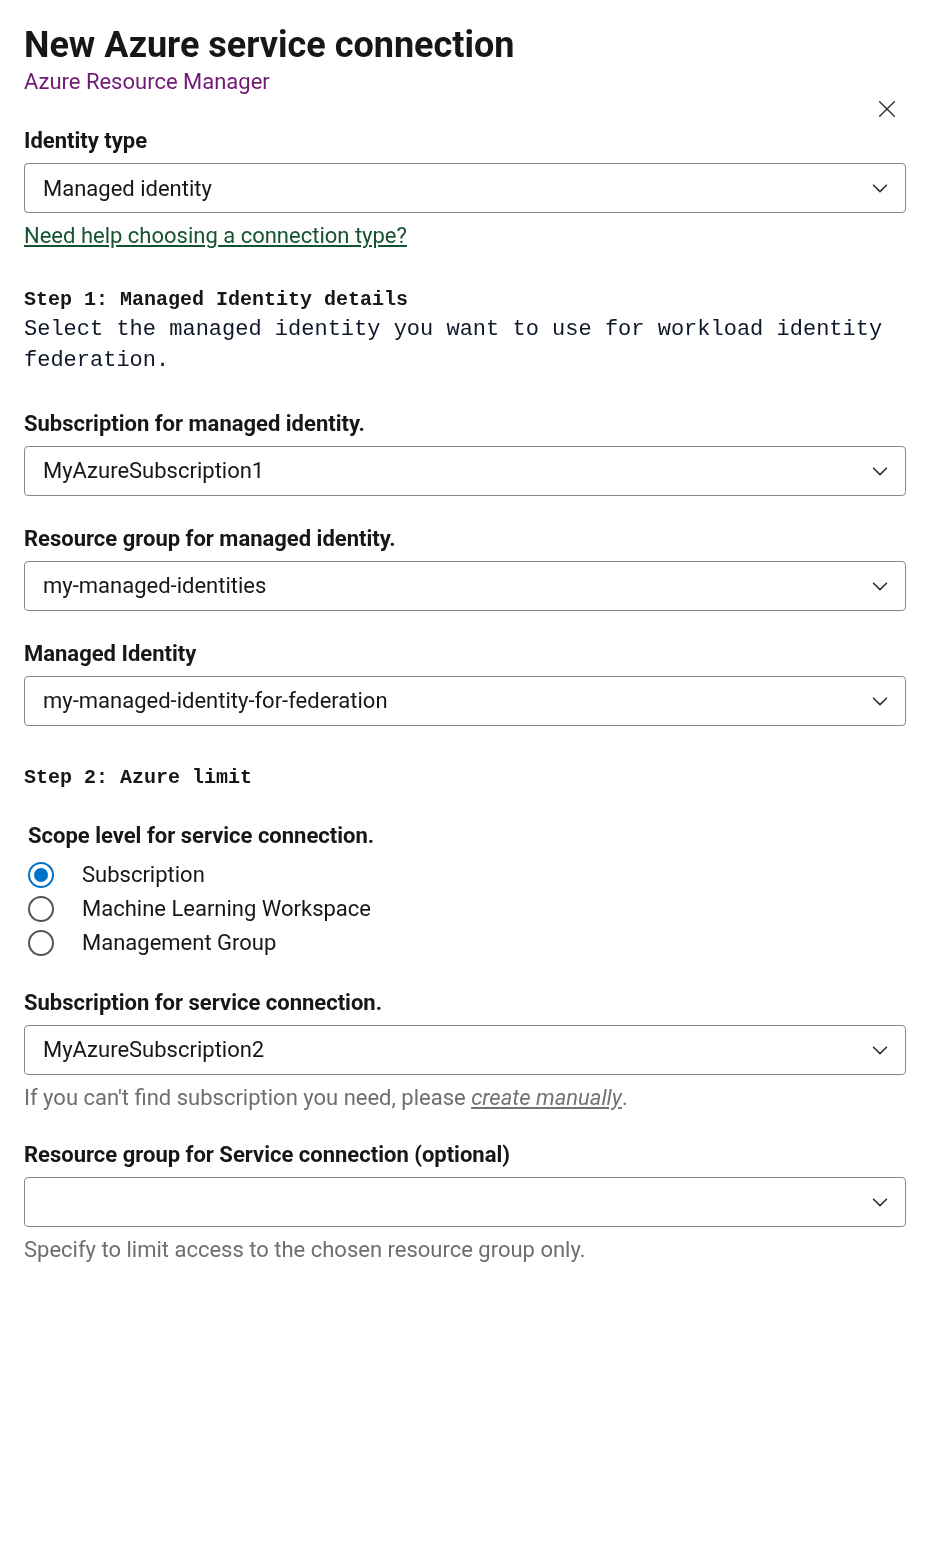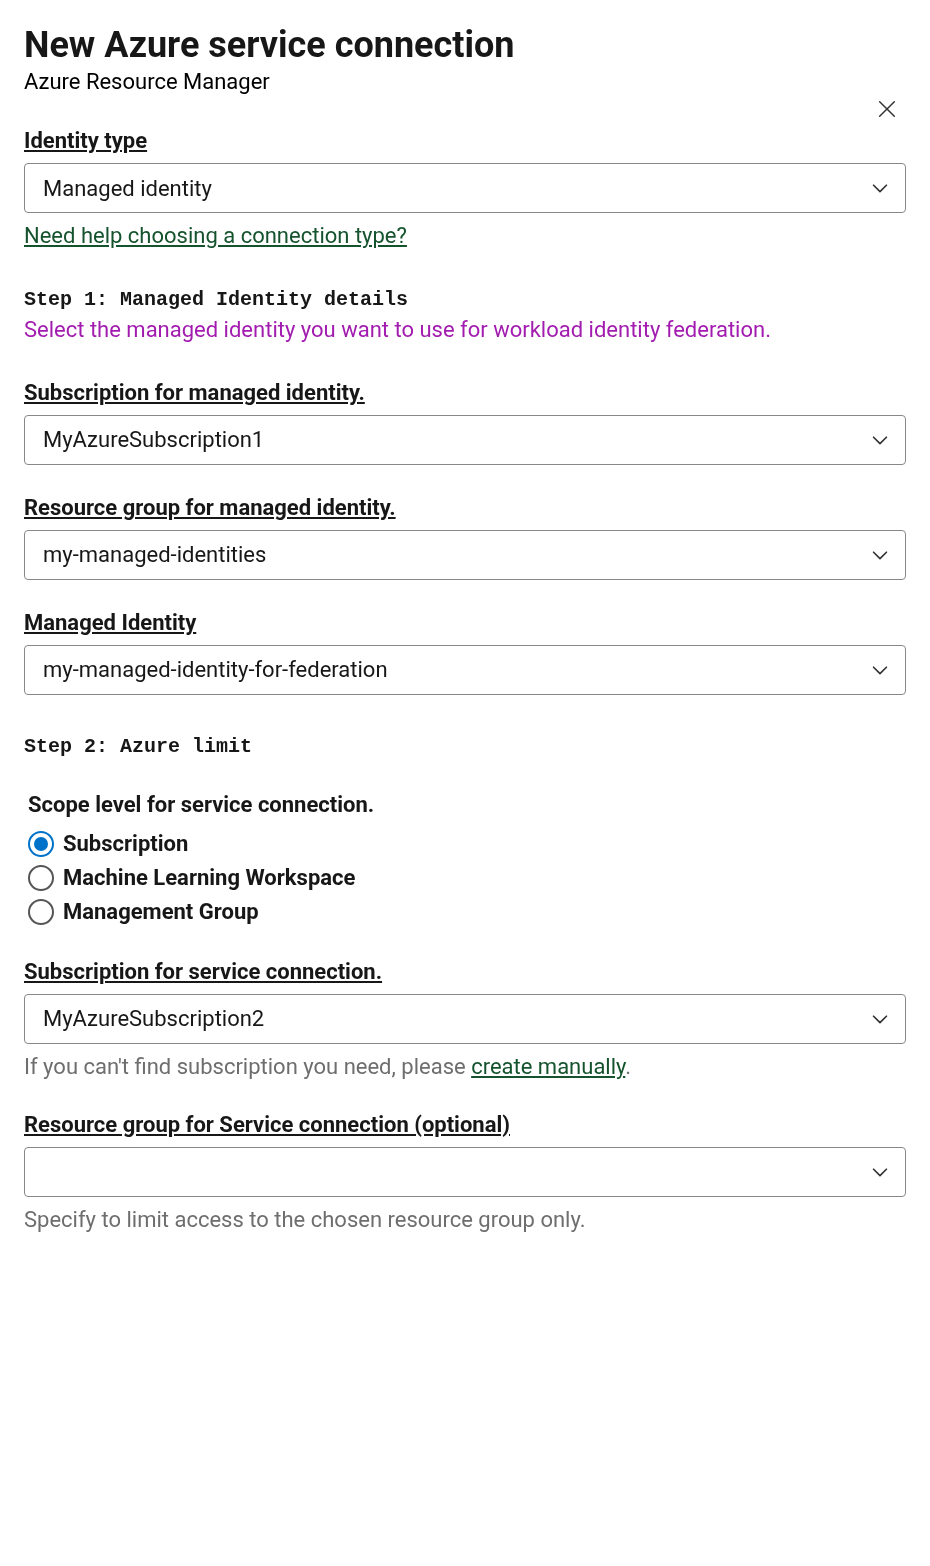--- a/index.html
+++ b/index.html
@@ -17,49 +17,49 @@
     justify-content: space-between;
   }
   .title {
     font-size: 36px;
     font-weight: 700;
     margin: 0 0 2px 0;
     line-height: 1.2;
   }
   .subtitle {
     font-size: 22px;
-    color: #000000;
+    color: #701a75;
     margin: 0 0 34px 0;
   }
   .close-btn {
     background: none;
     border: none;
     padding: 8px;
     margin-top: 8px;
     cursor: pointer;
     line-height: 0;
   }
   .close-btn svg { width: 22px; height: 22px; }
   .field-label {
     font-size: 22px;
     font-weight: 700;
     margin: 0 0 10px 0;
-    text-decoration: underline;
   }
   .step-title {
     font-size: 20px;
     font-weight: 700;
     margin: 0 0 4px 0;
     font-family: Liberation Mono, monospace;
   }
   .step-desc {
     font-size: 22px;
-    color: #a21caf;
+    color: #0f172a;
     margin: 0 0 34px 0;
     line-height: 1.4;
+    font-family: Liberation Mono, monospace;
   }
   .select {
     width: 100%;
     border: 1px solid #8a8886;
     border-radius: 4px;
     background: #fff;
     height: 50px;
     padding: 0 48px 0 18px;
     font-size: 22px;
     display: flex;
@@ -86,23 +86,22 @@
   .field-gap  { height: 30px; }
   .scope-label {
     font-size: 22px;
     font-weight: 700;
     margin: 34px 0 14px 4px;
   }
   .radio-group { display: flex; flex-direction: column; gap: 8px; margin-bottom: 34px; padding-left: 4px;}
   .radio-row {
     display: flex;
     align-items: center;
-    gap: 9px;
+    gap: 28px;
     cursor: pointer;
-    font-weight: bold;
   }
   .radio-outer {
     width: 26px; height: 26px;
     border: 2px solid #555;
     border-radius: 50%;
     display: flex; align-items: center; justify-content: center;
     background: #fff;
     flex-shrink: 0;
   }
   .radio-outer.selected { border-color: #0072c9; }
@@ -110,21 +109,21 @@
     width: 14px; height: 14px; border-radius: 50%;
     background: #0072c9;
   }
   .radio-label { font-size: 22px; }
   .hint {
     font-size: 22px;
     color: #6e6e6e;
     margin: 8px 0 0 0;
     line-height: 1.35;
   }
-  .hint a { color: #14532d; text-decoration: underline; }
+  .hint a { color: #737373; text-decoration: underline; font-style: italic; }
 </style>
 </head>
 <body>
 
 
 
 
 <div class="header-row">
   <div>
     <h1 class="title">New Azure service connection</h1>

